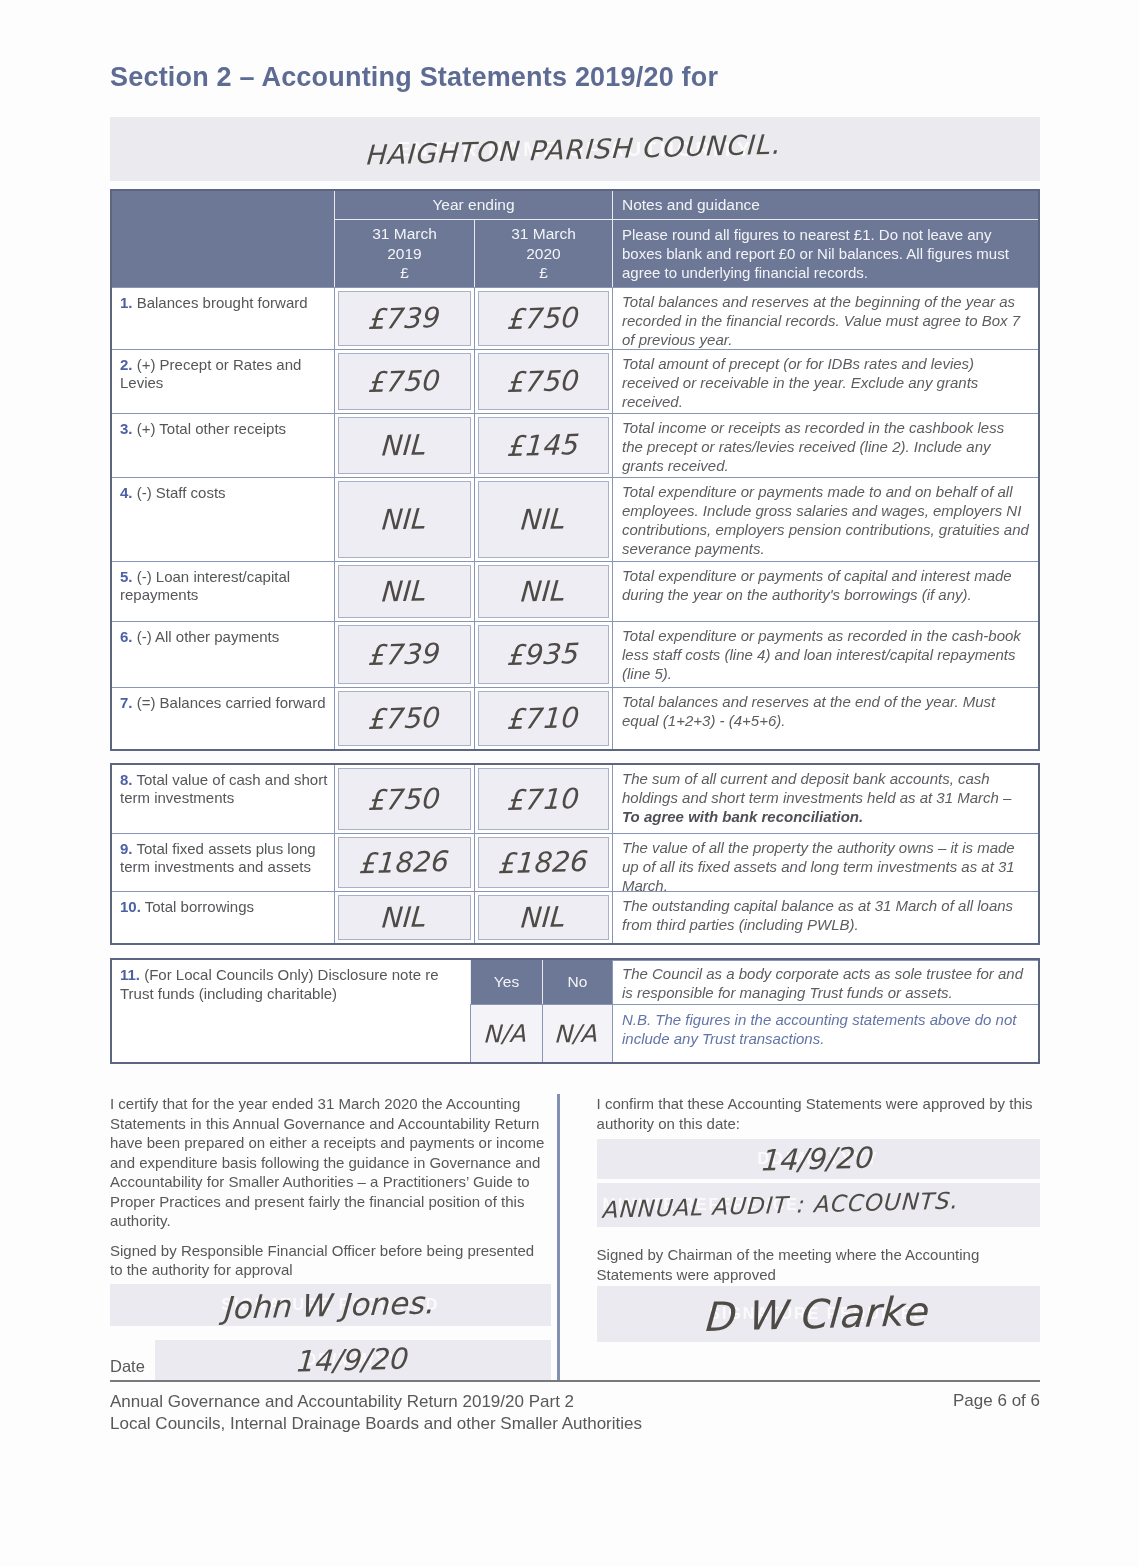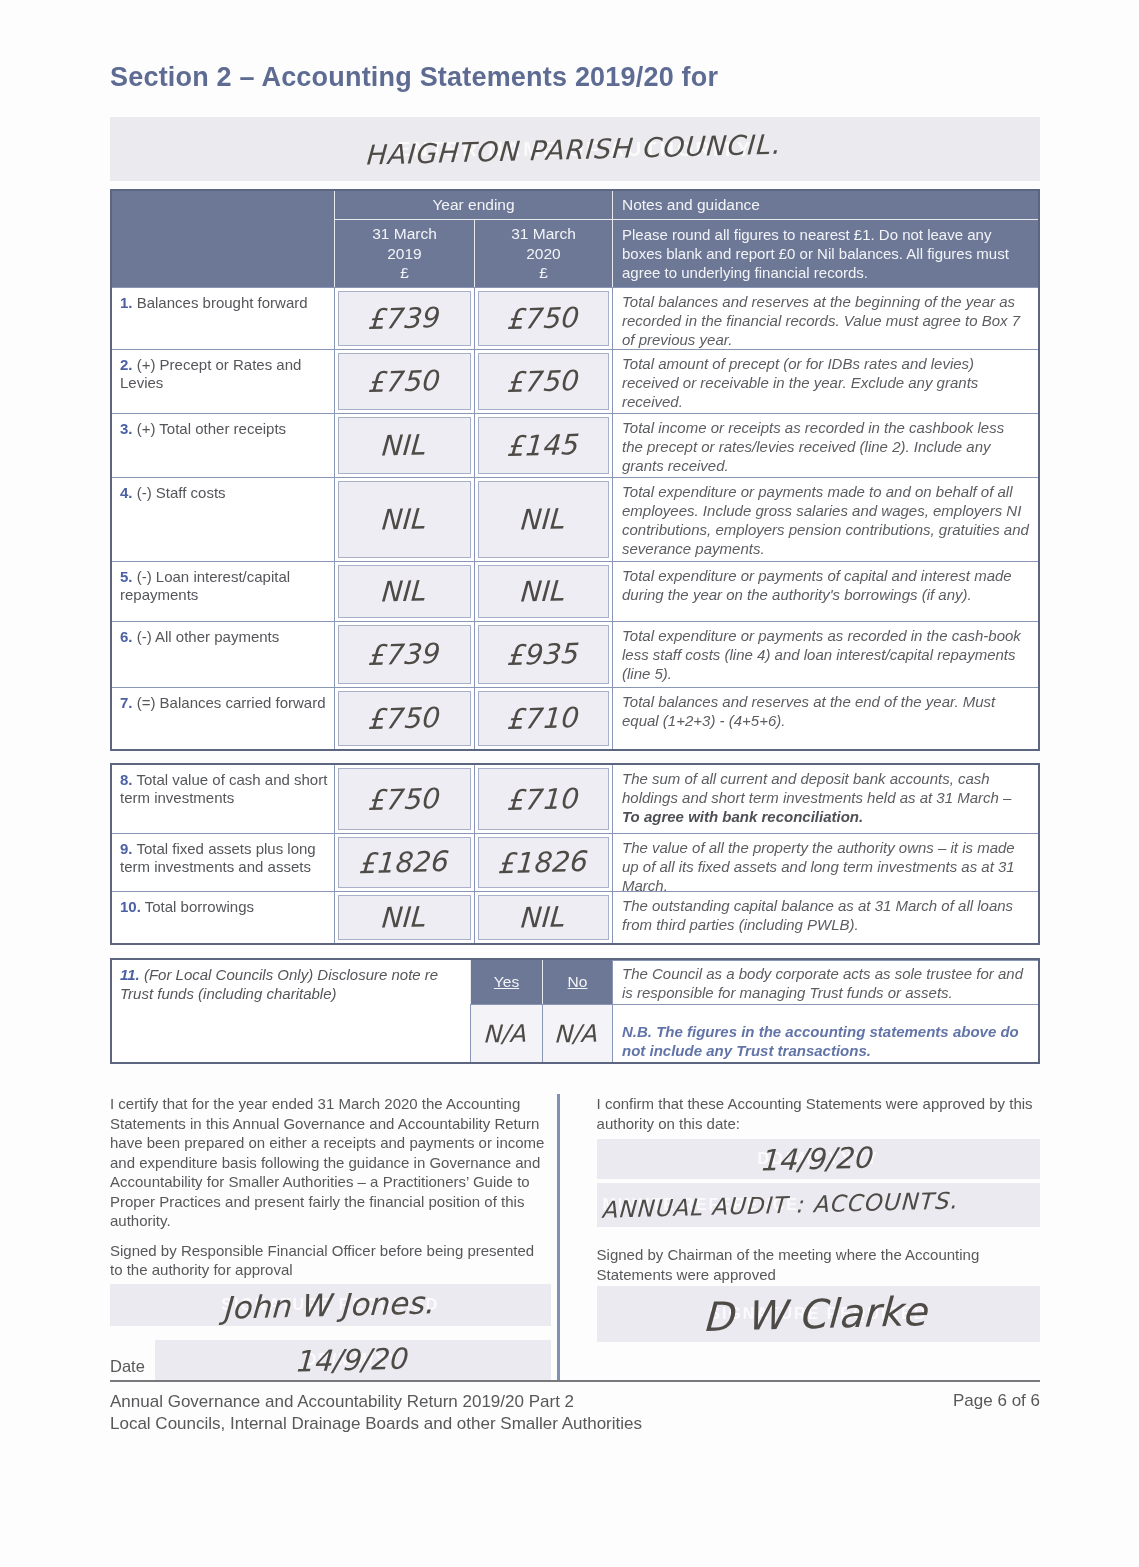--- a/index.html
+++ b/index.html
@@ -44,28 +44,28 @@
   .rnum { color:#4c61a3; font-weight:bold; }
   .vcell { border-top:1px solid #8a96b5; border-left:1px solid #8a96b5; padding:3px; }
   .vfill { width:100%; height:100%; background:#efedf4; border:1px solid #a9b1ca;
            display:flex; align-items:center; justify-content:center; }
   .vh { font-size:28px; }
   .ncell { border-top:1px solid #8a96b5; border-left:1px solid #8a96b5; padding:5px 9px 4px 9px;
            font-size:15px; font-style:italic; color:#5c5d61; line-height:1.26; }
   .ncell strong { color:#4f5055; }
 
   
-  .l11 { grid-column:1; grid-row:1 / 3; padding:6px 8px; font-size:15px; color:#55565a; line-height:1.25;font-style:italic; }
-  .ynh { grid-row:1; justify-content:center; border-left:1px solid #e8eaf0;text-decoration:underline; }
+  .l11 { grid-column:1; grid-row:1 / 3; padding:6px 8px; font-size:15px; color:#55565a; line-height:1.25; }
+  .ynh { grid-row:1; justify-content:center; border-left:1px solid #e8eaf0; }
   .nacell { grid-row:2; border-top:1px solid #8a96b5; border-left:1px solid #8a96b5;
             display:flex; align-items:center; justify-content:center; background:#f4f3f7; }
   .nah { font-size:24px; }
   .n11a { grid-column:4; grid-row:1; border-left:1px solid #8a96b5; padding-top:4px; }
   .n11b { grid-column:4; grid-row:2; border-left:1px solid #8a96b5; border-top:1px solid #8a96b5;
-          color:#6274a8; padding-top:18px;font-weight:bold; }
+          color:#6274a8; padding-top:6px; }
 
   
   .certify { display:flex; margin-top:30px; }
   .cert-left { width:455px; }
   .cert-div { border-left:3px solid #8290b3; margin-left:6px; }
   .cert-right { width:460px; padding-left:2px;margin-left:35px; }
   .cert-text { font-size:15px; color:#58585a; line-height:1.3; }
   .cert-text + .cert-text { margin-top:10px; }
   .band { background:#eceaf1; position:relative; display:flex; align-items:center; justify-content:center; }
   .sig-band { height:42px; margin-top:4px; }

